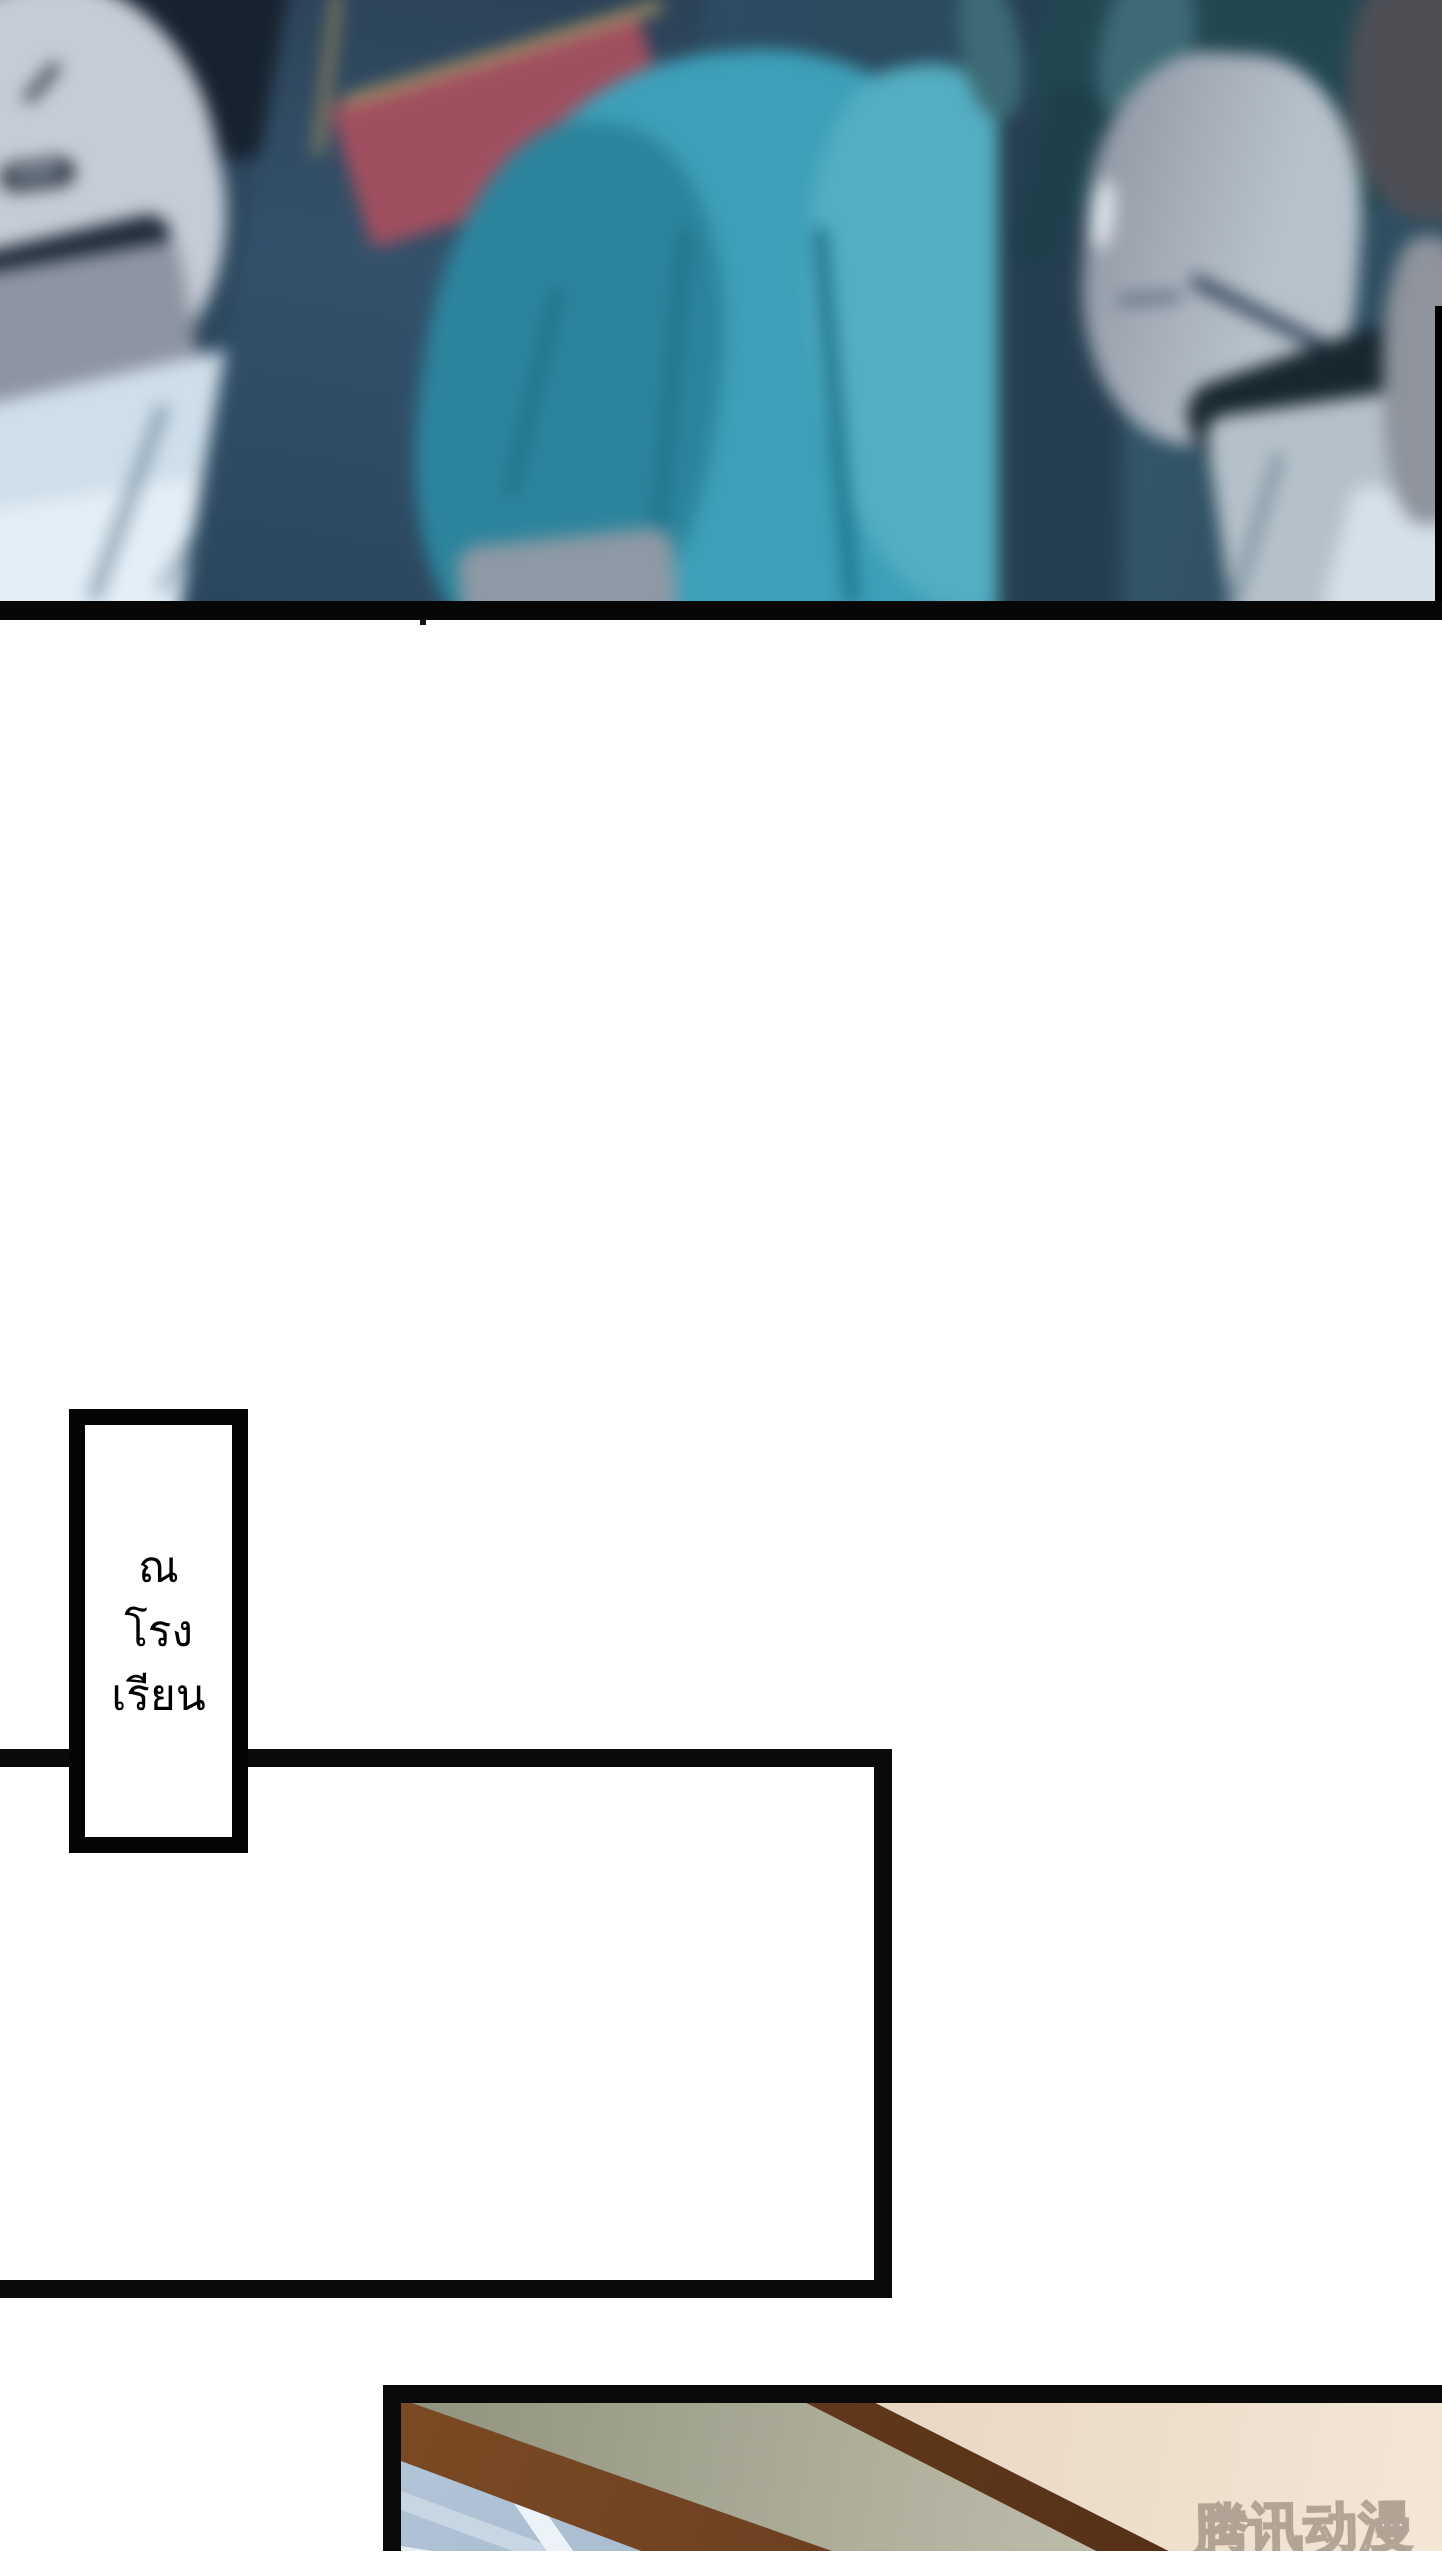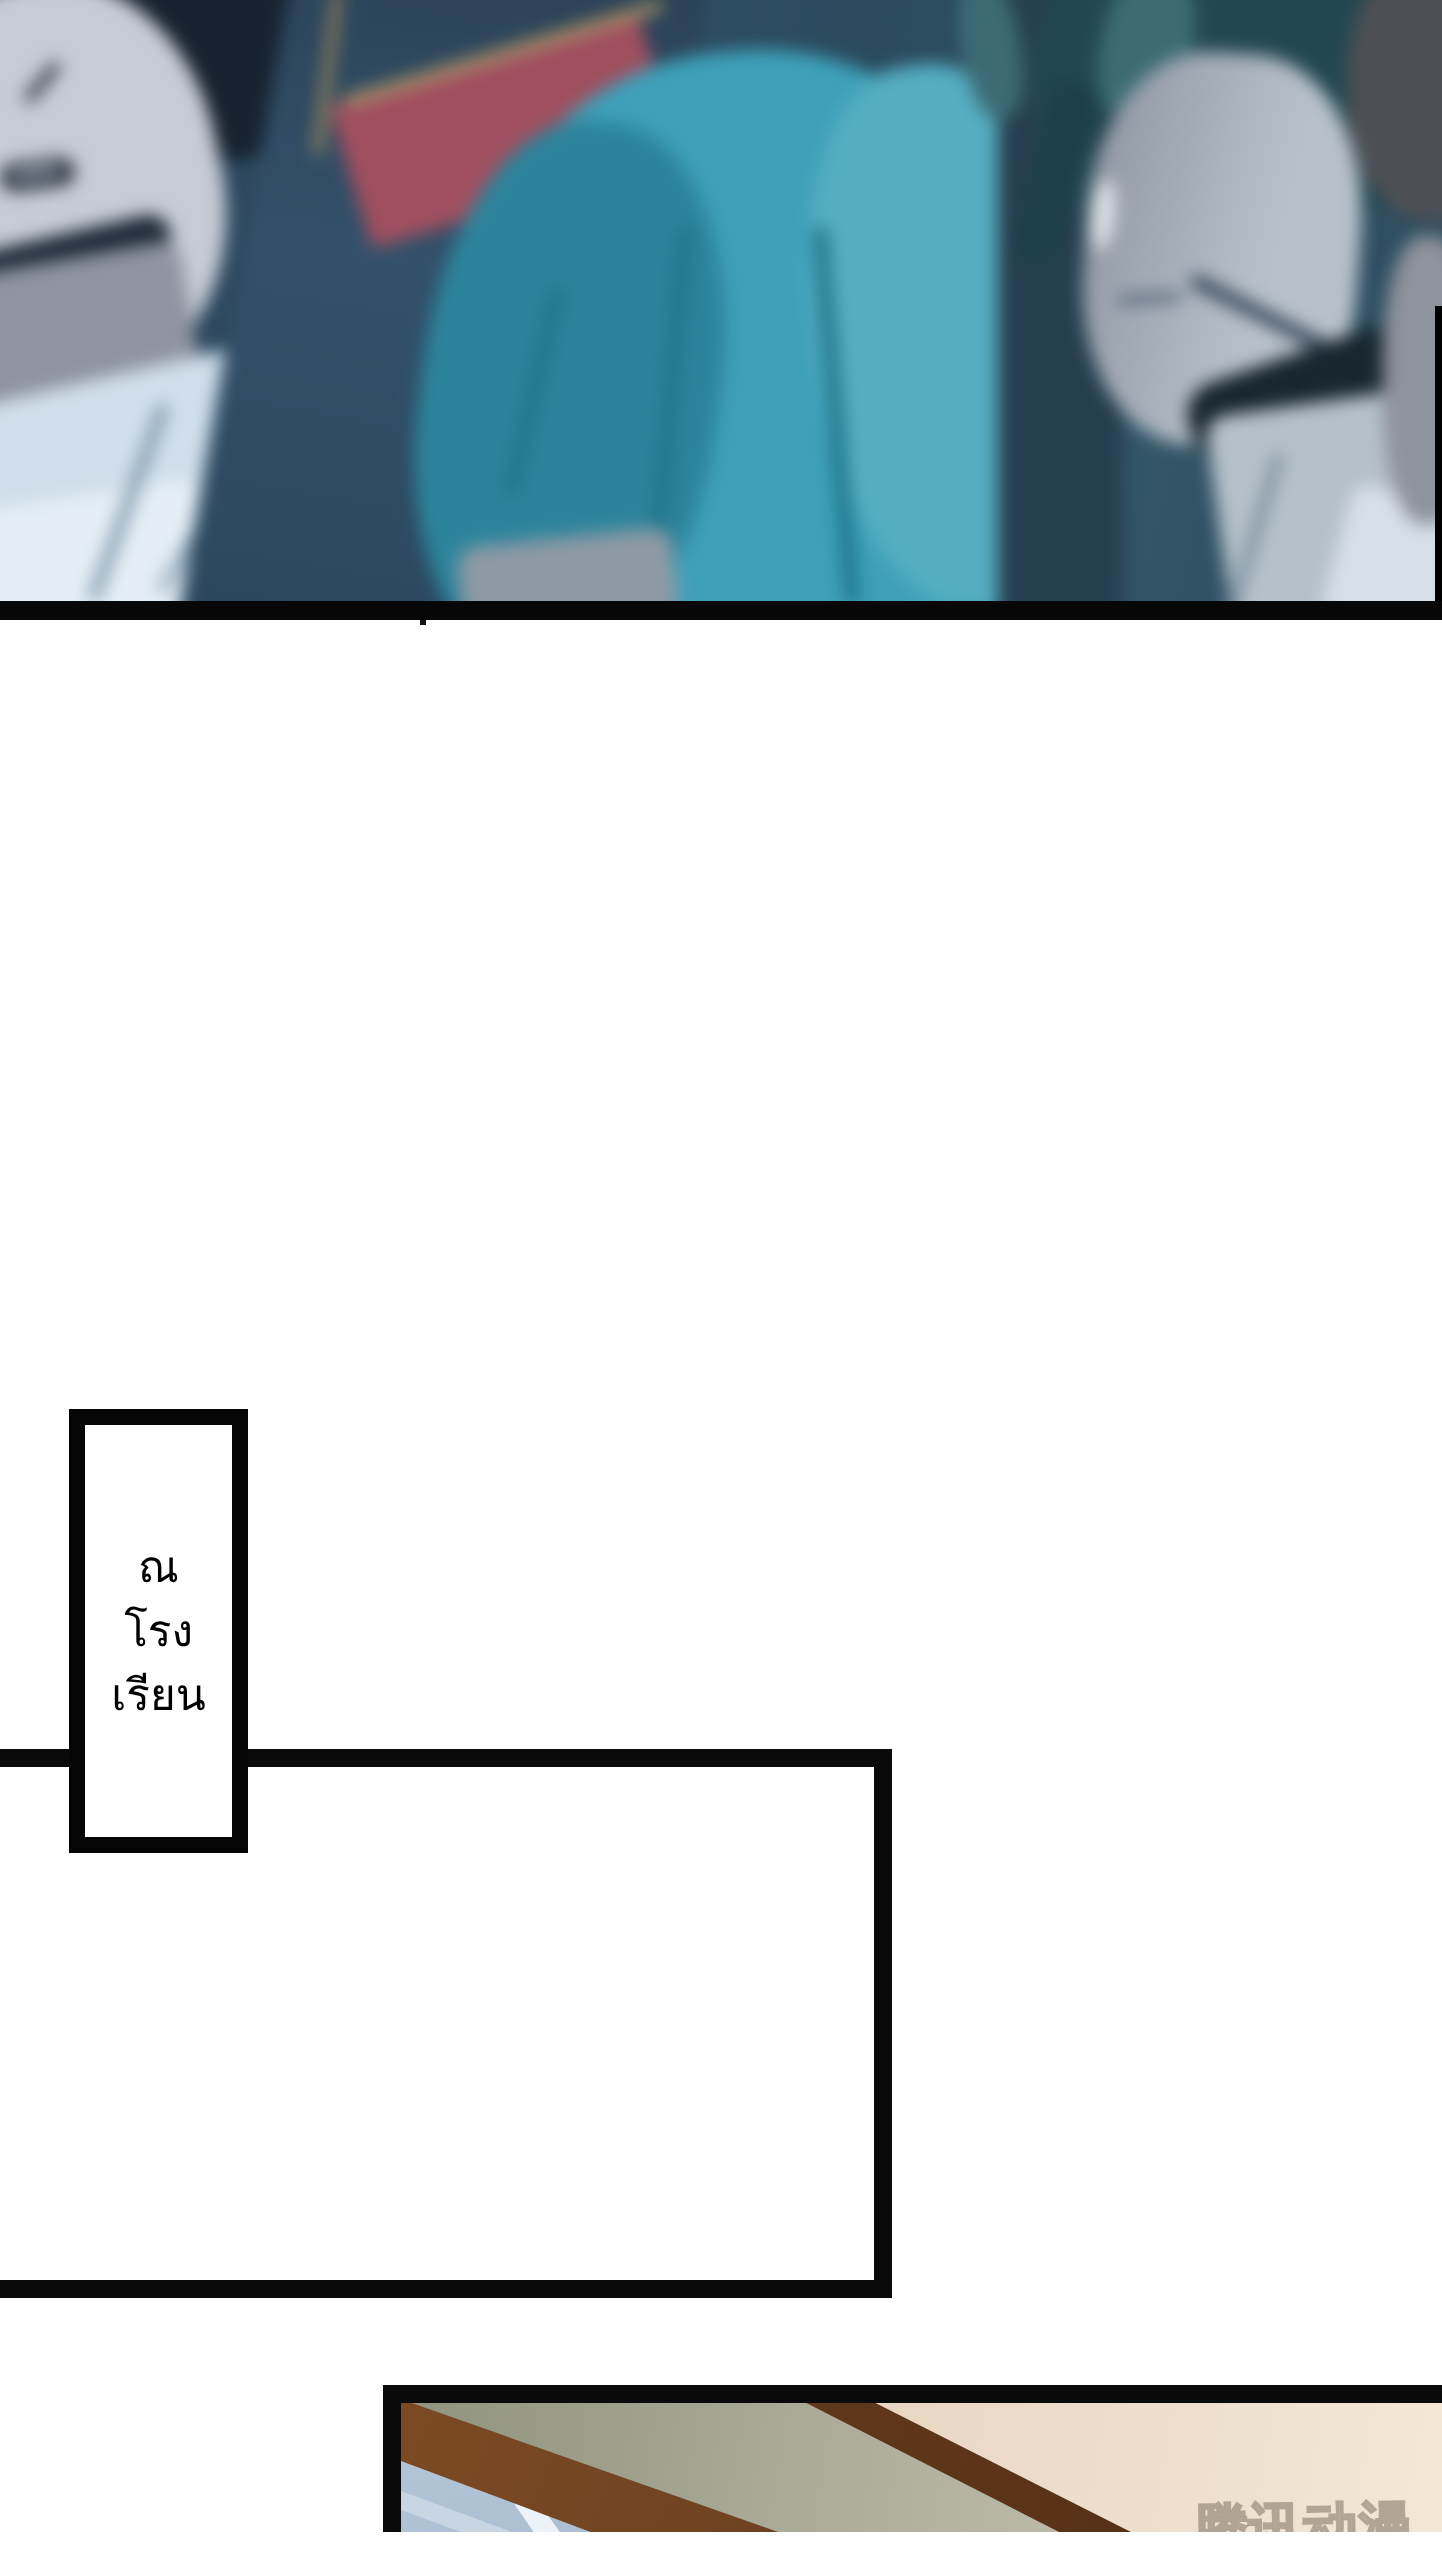--- a/index.html
+++ b/index.html
@@ -19,21 +19,21 @@
   .big-panel{position:absolute;left:-38px;top:1749px;width:930px;height:549px;
              box-sizing:border-box;border:18px solid #0a0a0a;background:#ffffff;z-index:1;}
 
   
   .caption-box{position:absolute;left:69px;top:1409px;width:179px;height:444px;
                box-sizing:border-box;border:16.3px solid #050505;background:#ffffff;z-index:2;
                display:flex;flex-direction:column;align-items:center;justify-content:center;}
   .cap-line{display:block;font-size:44px;line-height:64px;color:#000;text-align:center;}
 
   
-  .bottom-panel{position:absolute;left:383px;top:2385px;width:1060px;height:147px;
+  .bottom-panel{position:absolute;left:383px;top:2385px;width:1060px;height:166px;
                 box-sizing:border-box;border-top:18px solid #0a0a0a;border-left:18px solid #0a0a0a;
                 overflow:hidden;z-index:1;
                 background:linear-gradient(100deg,#d3bfa6 0%,#e8d7c3 45%,#f4e7d6 100%);}
   .bp{position:absolute;left:0;top:0;width:1041px;height:173px;}
   .wall-sage{background:linear-gradient(100deg,#90937e 0%,#b9b8a6 60%,#c9c6b4 100%);
              clip-path:polygon(0 -5.8px,462px -5.8px,827px 183px,385px 183px,0 29px);}
   .window-blue{background:linear-gradient(160deg,#b4c6d8 0%,#9fb4c9 100%);
                clip-path:polygon(0 56px,338px 179px,0 179px);}
   .stripe-a{background:#c8d6e3;clip-path:polygon(0 88px,246px 179px,196px 179px,0 107px);}
   .stripe-b{background:#ecf2f7;clip-path:polygon(81px 54px,106px 54px,194px 179px,167px 179px);}

